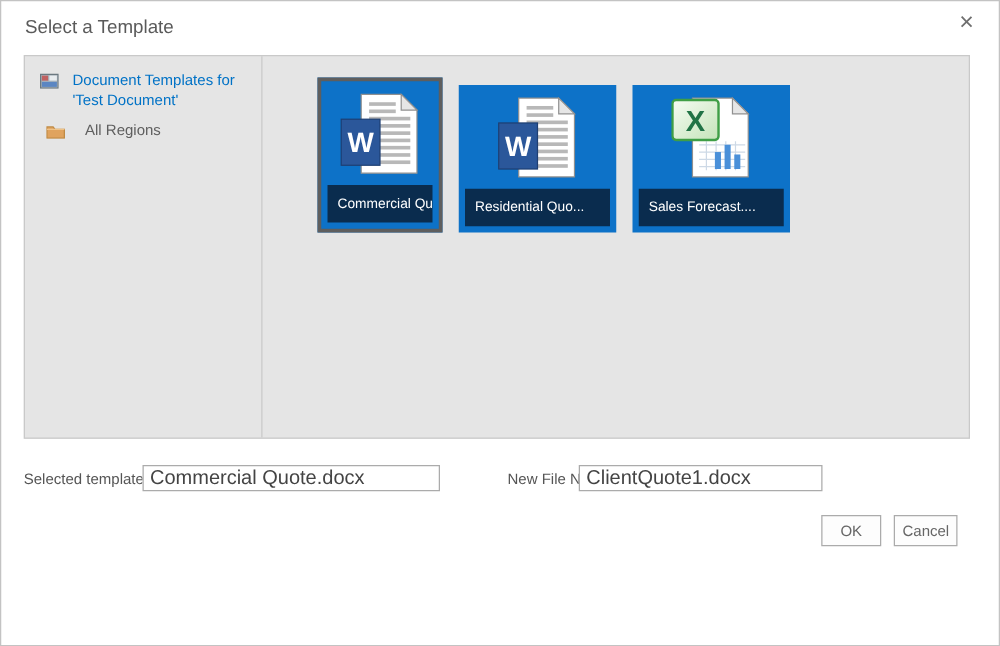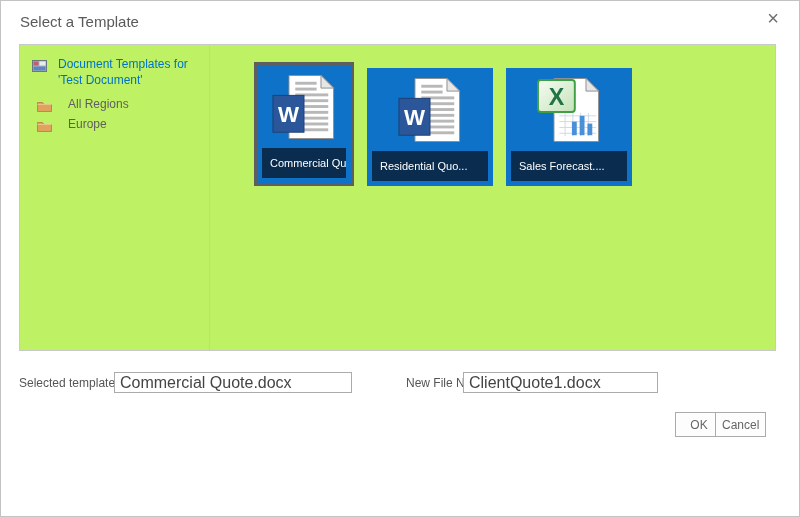--- a/index.html
+++ b/index.html
@@ -16,21 +16,21 @@
   }
   .close {
     position: absolute; right: 14px; top: 4px;
     font-size: 20px; color: #6e6e6e; line-height: 1;
     cursor: pointer; padding: 3px 6px;
   }
   .panel {
     position: absolute; left: 18px; top: 43px;
     width: 757px; height: 307px;
     border: 1px solid #c9c9c9; box-sizing: border-box;
-    display: flex; background: #bef264;
+    display: flex; background: #e5e5e5;
   }
   
   .tree {
     width: 190px; flex-shrink: 0; box-sizing: border-box;
     border-right: 1px solid #c9c9c9; padding-top: 11px;
   }
   .tree-root { display: flex; padding-left: 12px; cursor: pointer; }
   .lib-icon { width: 15px; height: 13px; margin-top: 2px; flex-shrink: 0; }
   .tree-root-label {
     margin-left: 11px; width: 132px;
@@ -79,21 +79,21 @@
   }
   .field.f1 { left: 113px; width: 238px; }
   .field.f2 { left: 462px; width: 195px; }
 
   .btn {
     position: absolute; top: 411px; height: 25px;
     background: #fdfdfd; border: 1px solid #ababab;
     color: #666666; font-size: 12px;
     font-family: "Liberation Sans", sans-serif; cursor: pointer;
   }
-  .btn.ok { left: 674px; width: 48px; }
+  .btn.ok { left: 656px; width: 48px; }
   .btn.cancel { left: 714px; width: 51px; text-align: right; }
 </style>
 </head>
 <body>
 
 <div class="dialog">
 
   <div class="title">Select a Template</div>
   <div class="close">×</div>
 
@@ -112,29 +112,20 @@
         <span class="tree-root-label">Document Templates for 'Test Document'</span>
       </div>
       <div class="tree-child first">
         <span class="folder-icon">
           <svg width="15" height="12" viewBox="0 0 15 12">
             <path d="M0.5,2.5 h5 l1.5,2 h7.5 v7 h-14 z" fill="#e0a35e" stroke="#bf8a44"></path>
             <path d="M0.5,4.5 h14" stroke="#eec389"></path>
           </svg>
         </span>
         <span class="tree-child-label">All Regions</span>
-      </div>
-      <div class="tree-child">
-        <span class="folder-icon">
-          <svg width="15" height="12" viewBox="0 0 15 12">
-            <path d="M0.5,2.5 h5 l1.5,2 h7.5 v7 h-14 z" fill="#e0a35e" stroke="#bf8a44"></path>
-            <path d="M0.5,4.5 h14" stroke="#eec389"></path>
-          </svg>
-        </span>
-        <span class="tree-child-label">Europe</span>
       </div>
     </div>
 
     <div class="tiles">
 
       <div class="tile selected">
         <span class="tile-icon">
           <svg width="64" height="66" viewBox="0 0 66 68">
             <path d="M17.5,1.5 h33 l13,13 v52 h-46 z" fill="#ffffff" stroke="#909090"></path>
             <path d="M50.5,1.5 v13 h13 z" fill="#e6e6e6" stroke="#909090"></path>

